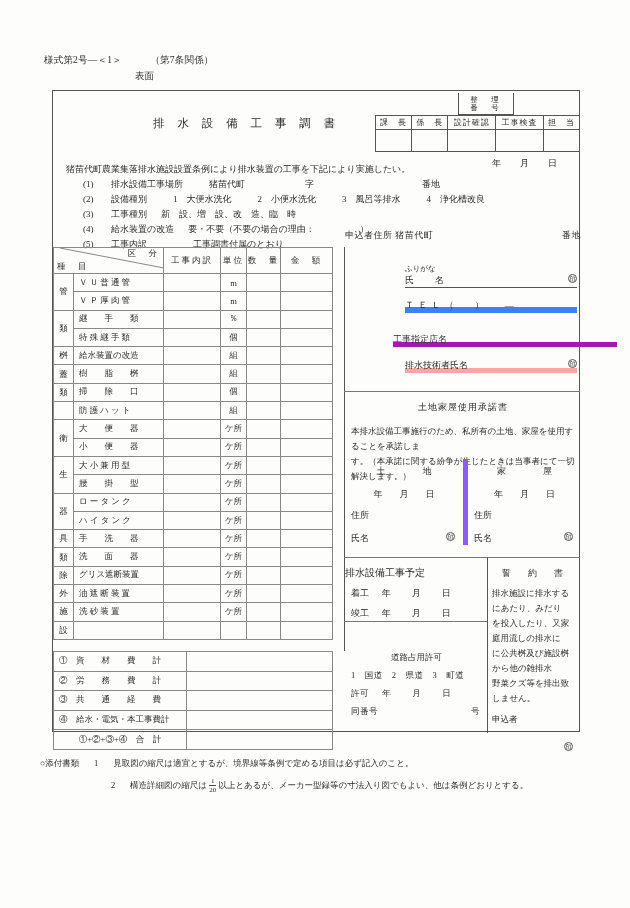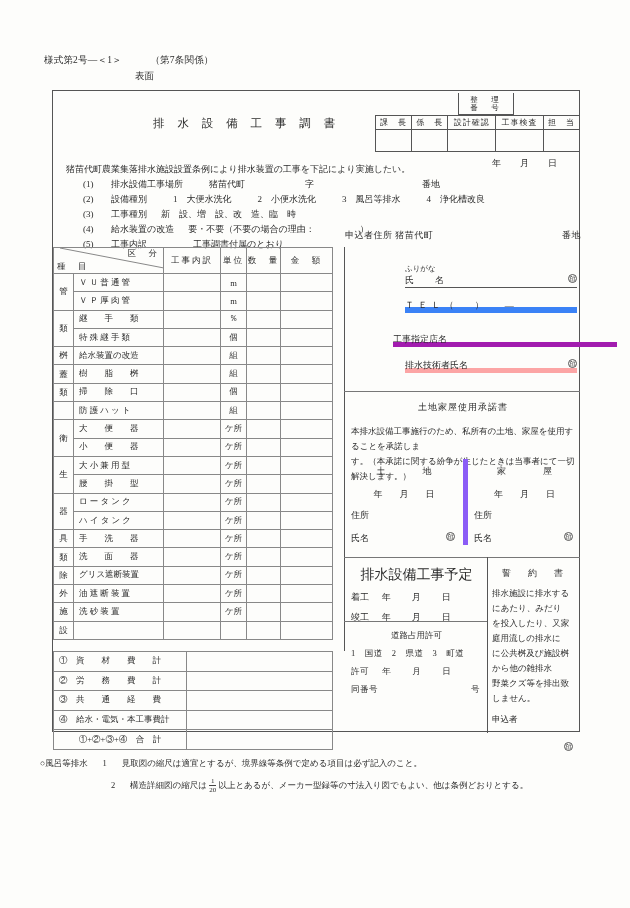--- a/index.html
+++ b/index.html
@@ -99,27 +99,27 @@
   .lh-col.right { left: 118px; border-left: 5px solid #8b5cf6; }
   .lh-head { text-align: center; padding-top: 6px; letter-spacing: 14px; text-indent: 14px; }
   .lh-date { text-align: center; padding-top: 10px; font-size: 9px; }
   .lh-date span { display: inline-block; width: 26px; }
   .lh-field { padding: 8px 0 0 6px; font-size: 9px; }
   .lh-field.name { padding-top: 10px; }
   .lh-field .seal { float: right; margin-right: 8px; }
 
   
   .sched { position: absolute; left: 292px; top: 470px; width: 143px; }
-  .sched-title { text-align: center; font-size: 14px; padding-top: 5px; }
+  .sched-title { font-size: 10px; padding-top: 5px; }
   .sched-row { font-size: 9px; padding: 7px 0 0 6px; }
   .sched-row b { font-weight: normal; }
   .sched-row span.d { display: inline-block; width: 30px; text-align: center; }
 
   .road { position: absolute; left: 292px; top: 534px; width: 143px; }
-  .road-title { text-align: center; font-size: 8.5px; padding-top: 5px; }
+  .road-title { text-align: center; font-size: 8.5px; padding-top: 5px; margin-top: 22px; }
   .road-row { font-size: 8.5px; padding: 6px 0 0 6px; letter-spacing: .5px; }
   .road-row span.d { display: inline-block; width: 30px; text-align: center; }
 
   .pledge { position: absolute; left: 435px; top: 470px; width: 93px; }
   .pledge-title { text-align: center; font-size: 9px; letter-spacing: 4px; padding-top: 6px; }
   .pledge-body { font-size: 8.5px; line-height: 15px; padding: 6px 4px 0 4px; }
   .pledge-applicant { font-size: 8.5px; padding: 8px 0 0 4px; }
   .pledge-seal { text-align: right; padding: 10px 8px 0 0; }
 
   .hline { position: absolute; border-top: 1px solid #777; }
@@ -503,20 +503,20 @@
         <div>野菜クズ等を排出致しません。</div>
       </div>
       <div class="pledge-applicant">申込者</div>
       <div class="pledge-seal"><span class="seal-mark">印</span></div>
     </div>
 
   </div>
 
   <div class="notes">
     <div class="note-row">
-      <span class="note-head">○風呂等排水</span><span class="note-num">1</span><span>見取図の縮尺は適宜とするが、境界線等条例で定める項目は必ず記入のこと。</span>
+      <span class="note-head">○添付書類</span><span class="note-num">1</span><span>見取図の縮尺は適宜とするが、境界線等条例で定める項目は必ず記入のこと。</span>
     </div>
     <div class="note-row">
       <span class="note-head" style="width:56px; display:inline-block;"></span><span class="note-num">2</span><span>構造詳細図の縮尺は</span><span class="frac"><span class="num">1</span><span class="den">20</span></span><span>以上とあるが、メーカー型録等の寸法入り図でもよい、他は条例どおりとする。</span>
     </div>
   </div>
 
 </div>
 
 </body></html>

